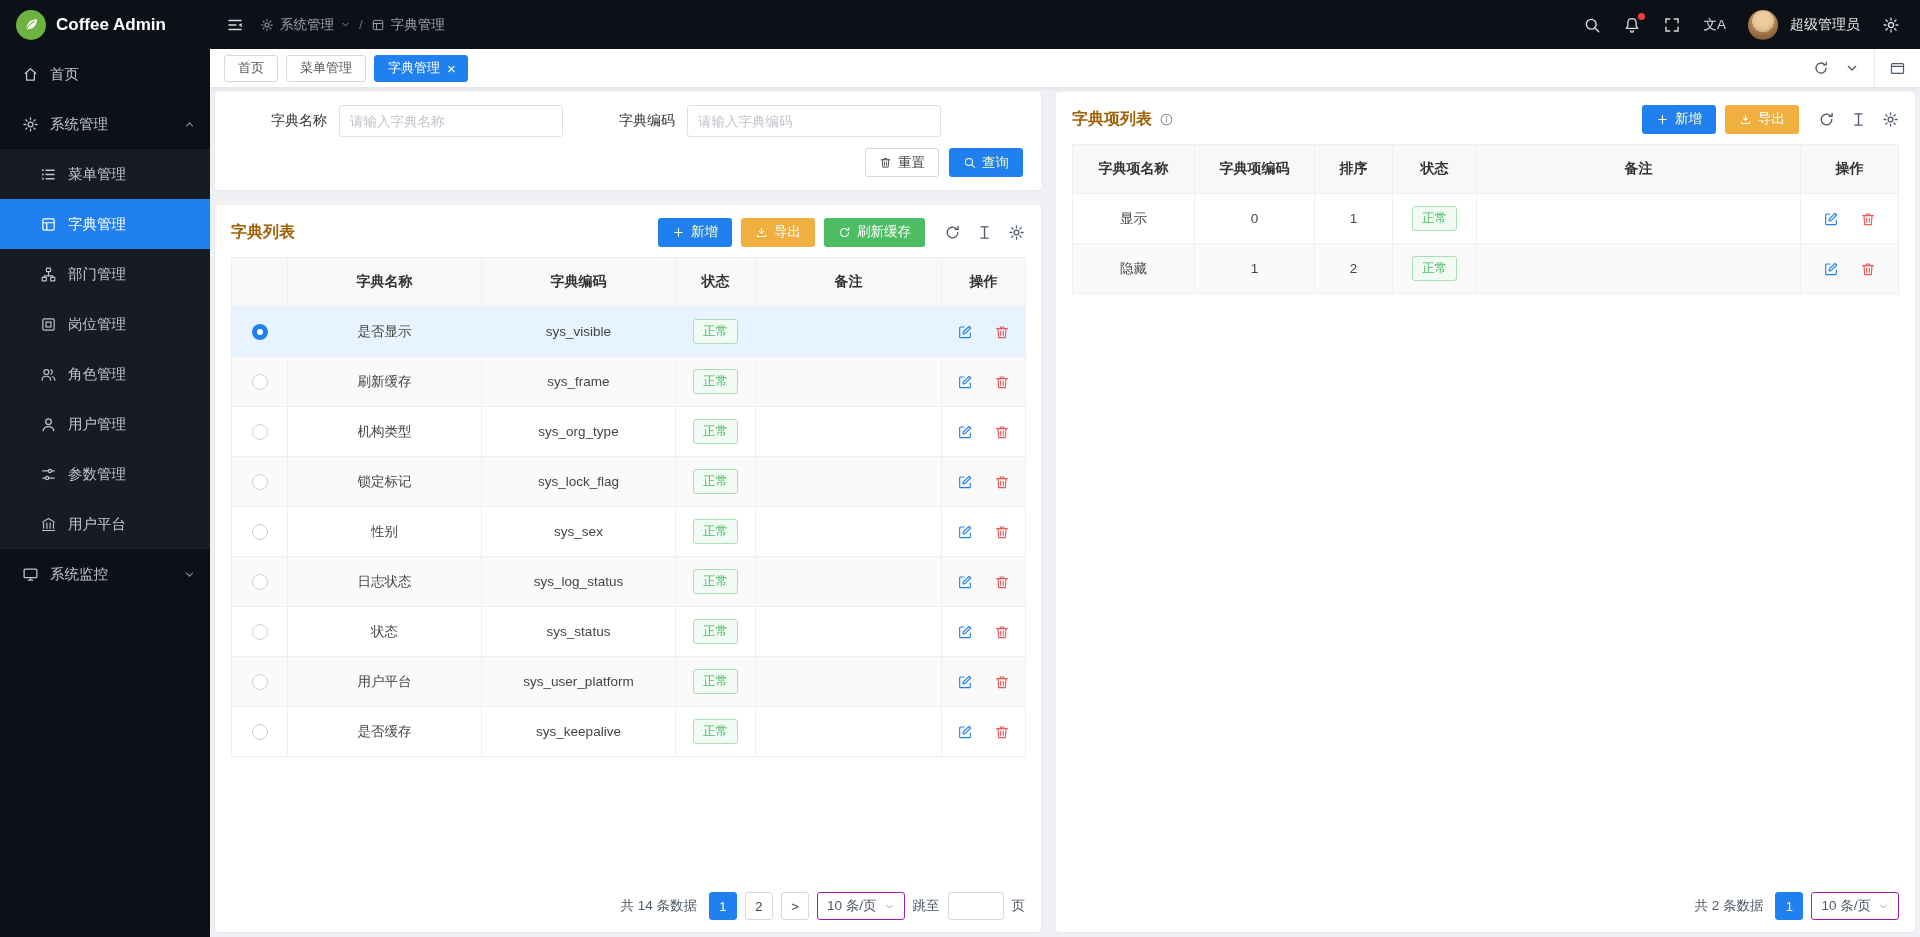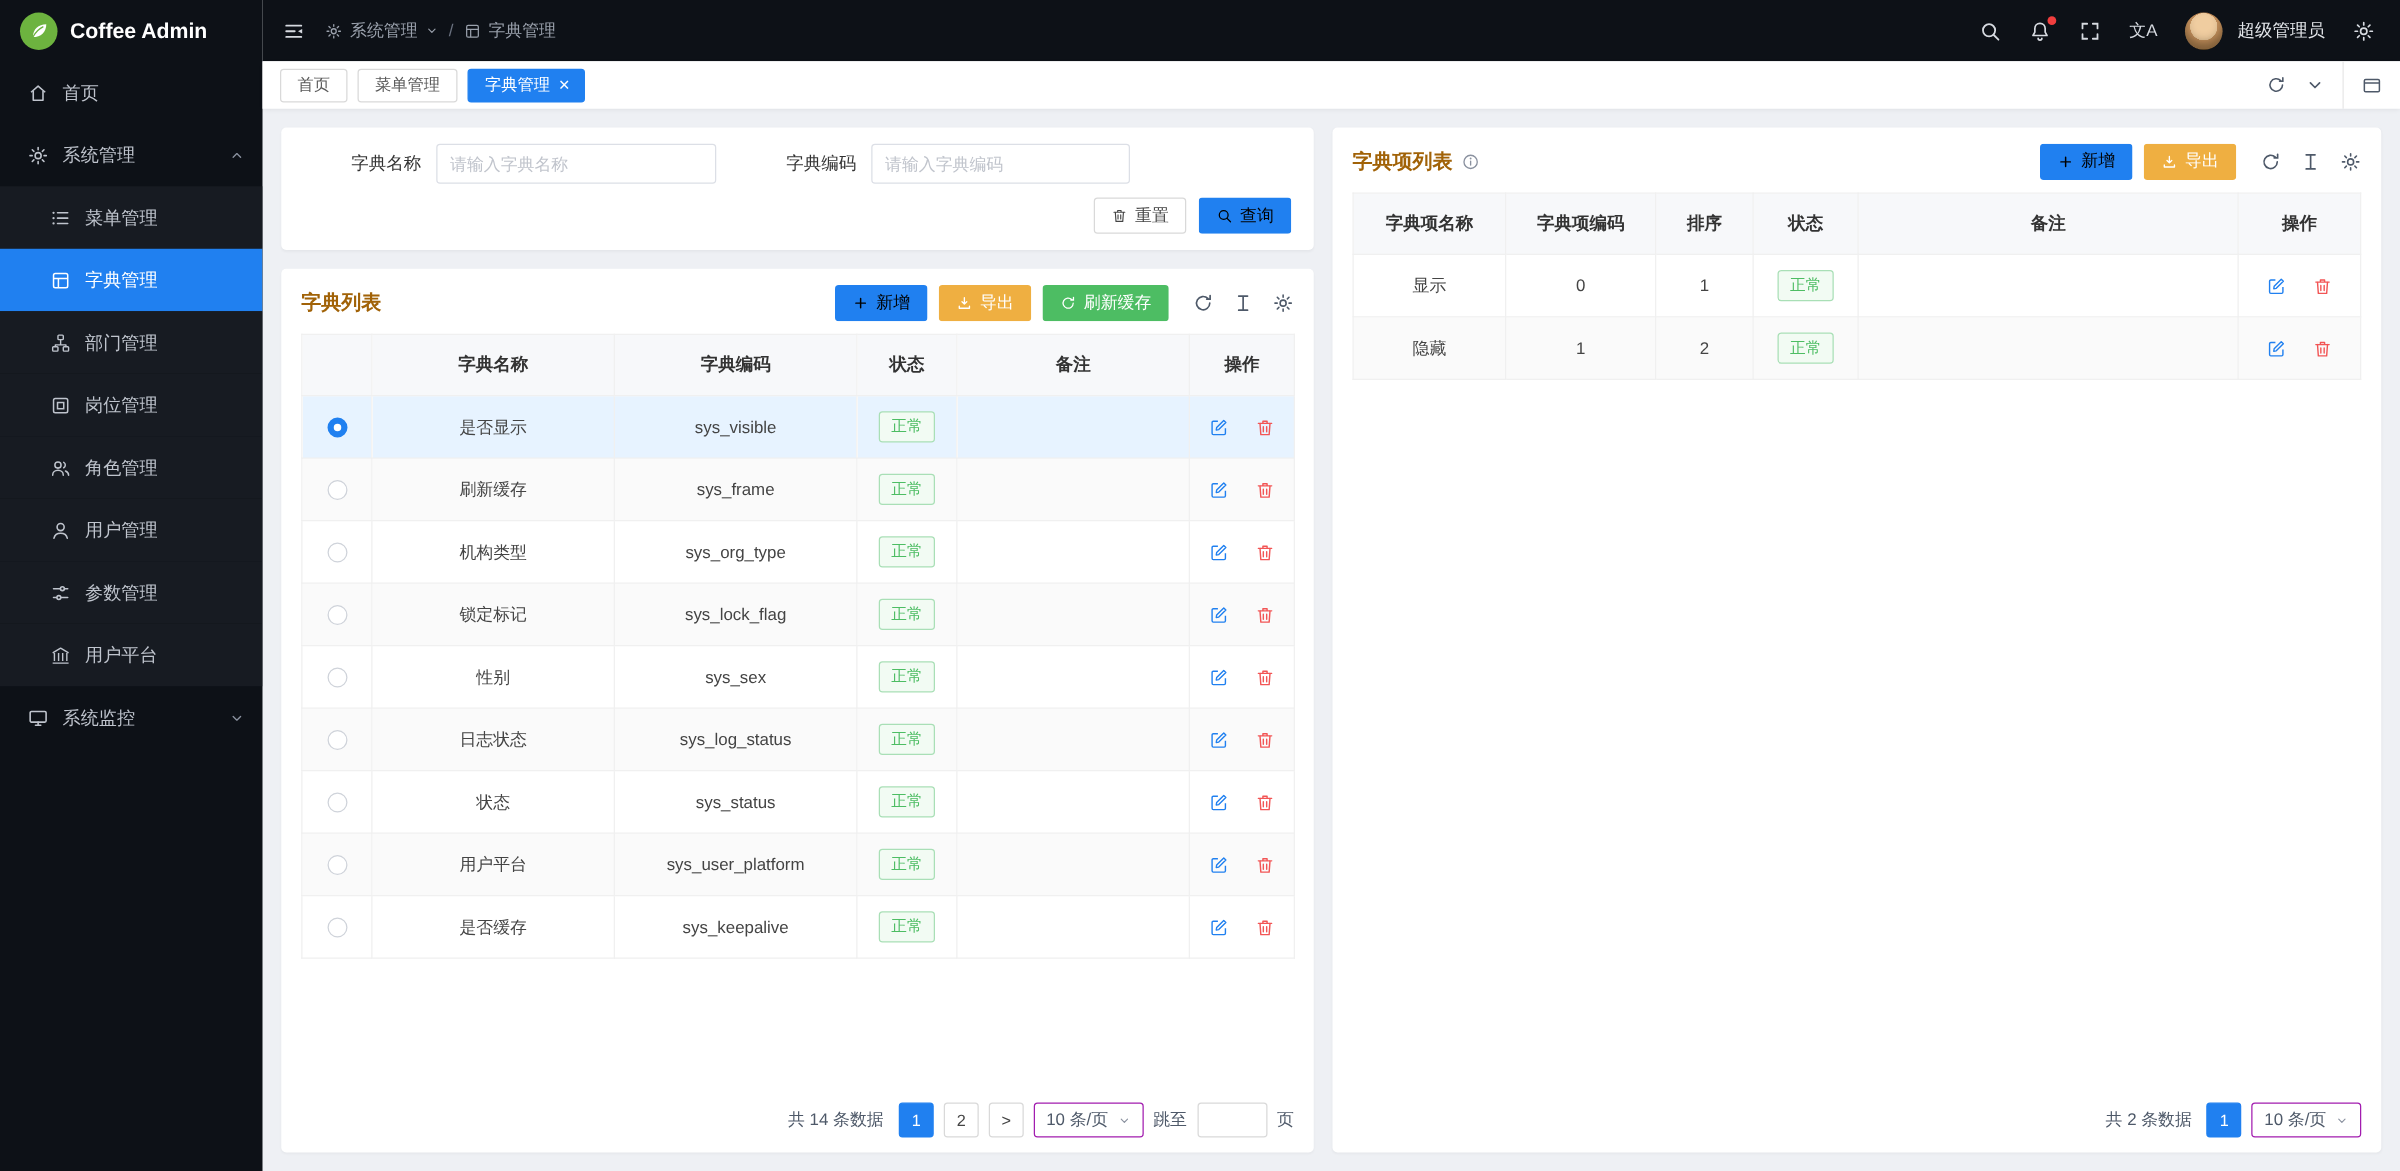--- a/index.html
+++ b/index.html
@@ -43,40 +43,40 @@
   .tabs{display:flex;align-items:center;gap:8px}
   .tab{height:27px;padding:0 13px;border:1px solid #d9d9d9;border-radius:3px;display:inline-flex;align-items:center;gap:7px;font-size:13px;color:#595959;background:#fff;cursor:pointer;white-space:nowrap}
   .tab.active{background:#2080f0;border-color:#2080f0;color:#fff}
   .tab-close{font-size:15px;line-height:1;margin-right:-2px;cursor:pointer}
   .tab-actions{margin-left:auto;display:flex;align-items:center;gap:15px;color:#4e5969;padding-right:14px}
   .tab-actions .ic{width:16px;height:16px;cursor:pointer}
   .tab-corner{height:38px;width:46px;border-left:1px solid #e8e8e8;display:flex;align-items:center;justify-content:center;color:#4e5969}
   .tab-corner .ic{width:17px;height:17px;cursor:pointer}
 
   
-  .content{flex:1;min-height:0;display:flex;gap:15px;padding:15px}
+  .content{flex:1;min-height:0;display:flex;gap:15px;padding:5px}
   .left-col{width:826px;flex-shrink:0;display:flex;flex-direction:column;gap:15px;min-height:0}
   .right-col{flex:1;min-width:0;display:flex;min-height:0}
   .card{background:#fff;border-radius:4px;box-shadow:0 1px 2px rgba(0,0,0,.04)}
 
   
   .search-card{padding:13px 18px;flex-shrink:0}
   .search-row{display:flex;align-items:center;gap:56px;padding-left:38px}
   .field{display:flex;align-items:center;gap:12px}
   .field label{font-size:14px;color:#333;white-space:nowrap}
   .field input{height:32px;border:1px solid #dcdfe6;border-radius:3px;padding:0 10px;font-size:13.5px;color:#333;outline:none;font-family:inherit}
   .field input::placeholder{color:#c0c4cc}
-  .w1{width:224px}.w2{width:207px}
+  .w1{width:224px}.w2{width:254px}
   .search-actions{display:flex;justify-content:flex-end;gap:10px;margin-top:11px}
 
   
   .btn{height:29px;padding:0 13px;border-radius:3px;display:inline-flex;align-items:center;gap:6px;font-size:13.5px;cursor:pointer;border:1px solid transparent;background:#fff;font-family:inherit;white-space:nowrap}
   .btn .ic{width:13px;height:13px}
   .btn.plain{border-color:#d9d9d9;color:#444}
-  .btn.primary{background:#2080f0;color:#000000}
+  .btn.primary{background:#2080f0;color:#fef9c3}
   .btn.warning{background:#efaf41;color:#fff}
   .btn.success{background:#4dbd63;color:#fff}
 
   
   .list-card{flex:1;min-height:0;display:flex;flex-direction:column;padding:12px 16px;width:100%}
   .card-head{display:flex;align-items:center;height:30px;flex-shrink:0}
   .card-title{font-size:16px;font-weight:bold;color:#a16207}
   .info-ic{margin-left:7px;color:#8a919f;display:inline-flex}
   .info-ic .ic{width:15px;height:15px}
   .card-tools{margin-left:auto;display:flex;align-items:center;gap:9px}

